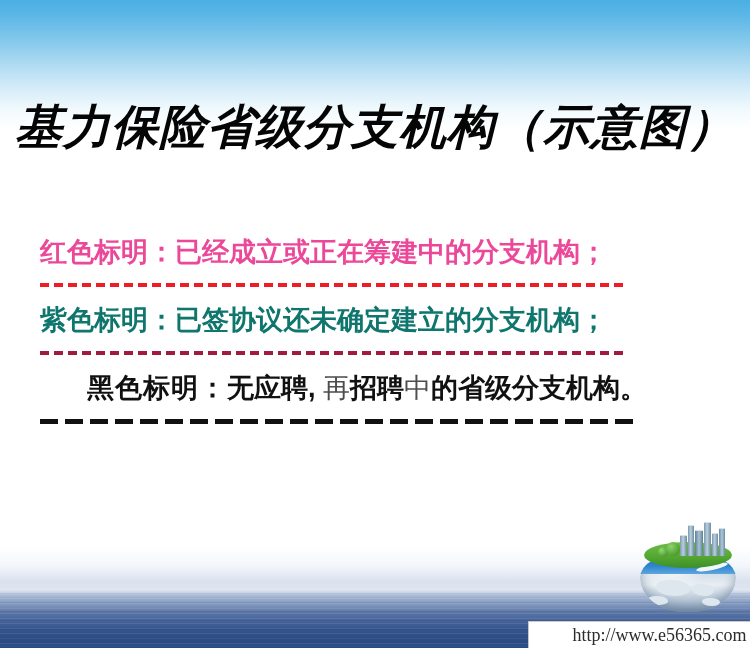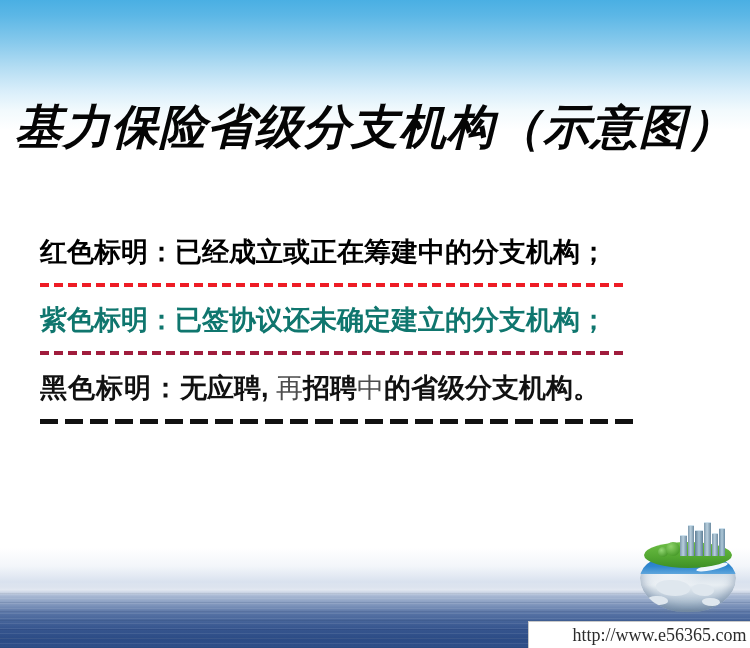--- a/index.html
+++ b/index.html
@@ -115,26 +115,27 @@
   .legend-text {
     font-family: "Liberation Sans", "DejaVu Sans", sans-serif;
     font-size: 27px;
     font-weight: bold;
     line-height: 40px;
     white-space: nowrap;
     letter-spacing: 0px;
   }
   .legend-text .label {
     letter-spacing: 1px;
+    margin-left: 47px;
   }
   .legend-text .light {
     font-weight: normal;
     color: #4d4d4d;
   }
-  .row-red .legend-text { color: #000000; }
+  .row-red .legend-text { color: #ec4899; }
   .row-purple .legend-text { color: #0f766e; }
   .row-black .legend-text { color: #111111; }
 
   .divider {
     height: 14px;
     margin-top: 6px;
     margin-bottom: 8px;
     background-repeat: repeat-x;
     background-position: left center;
   }

